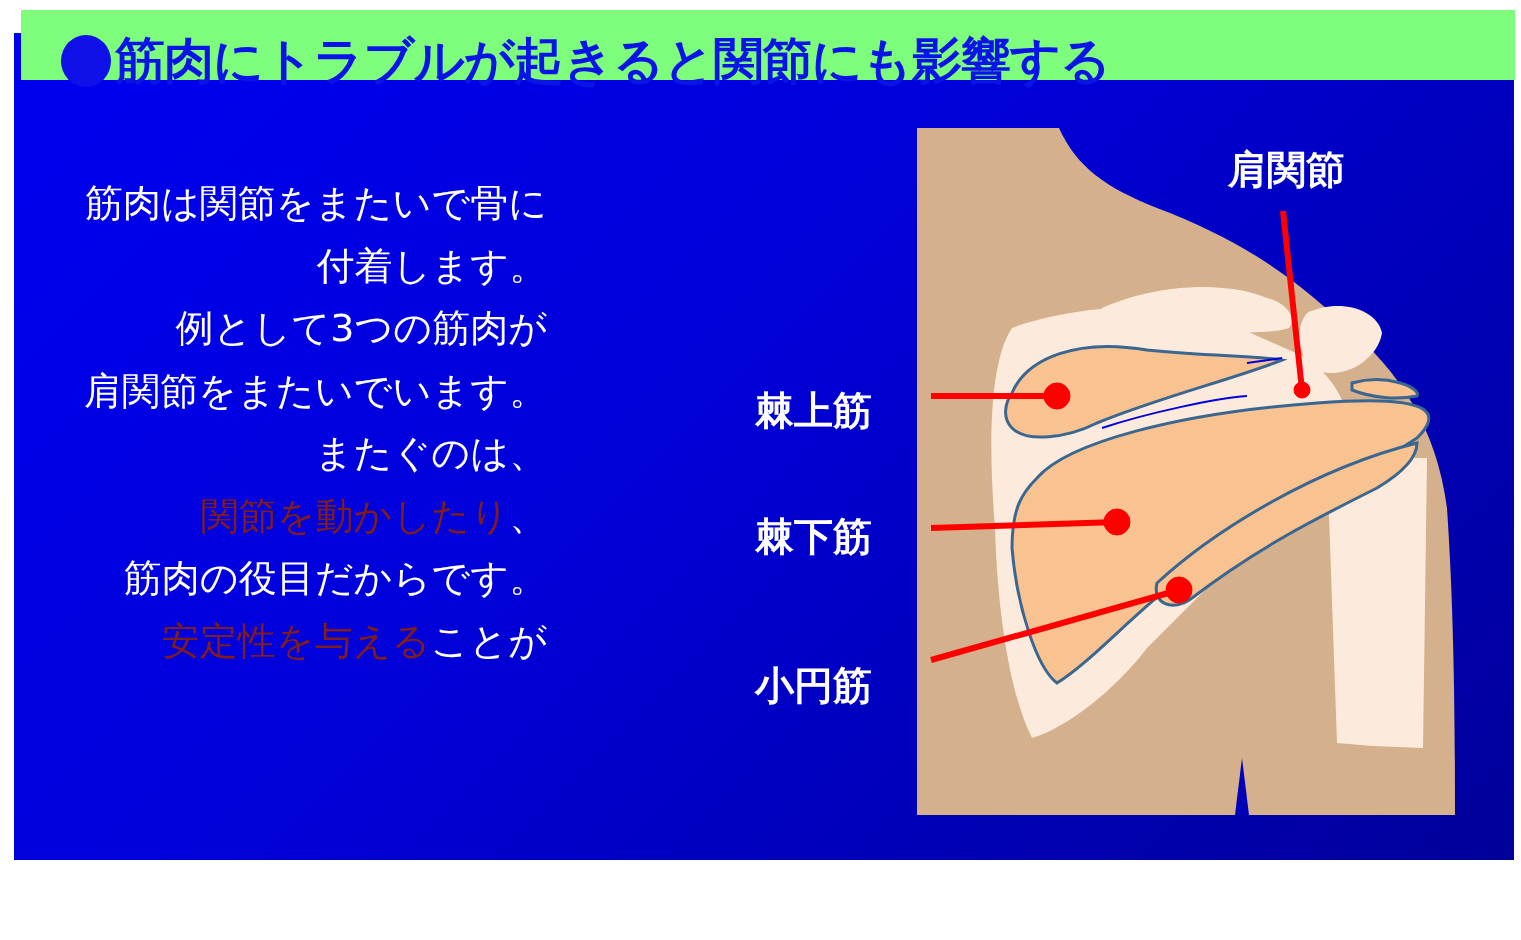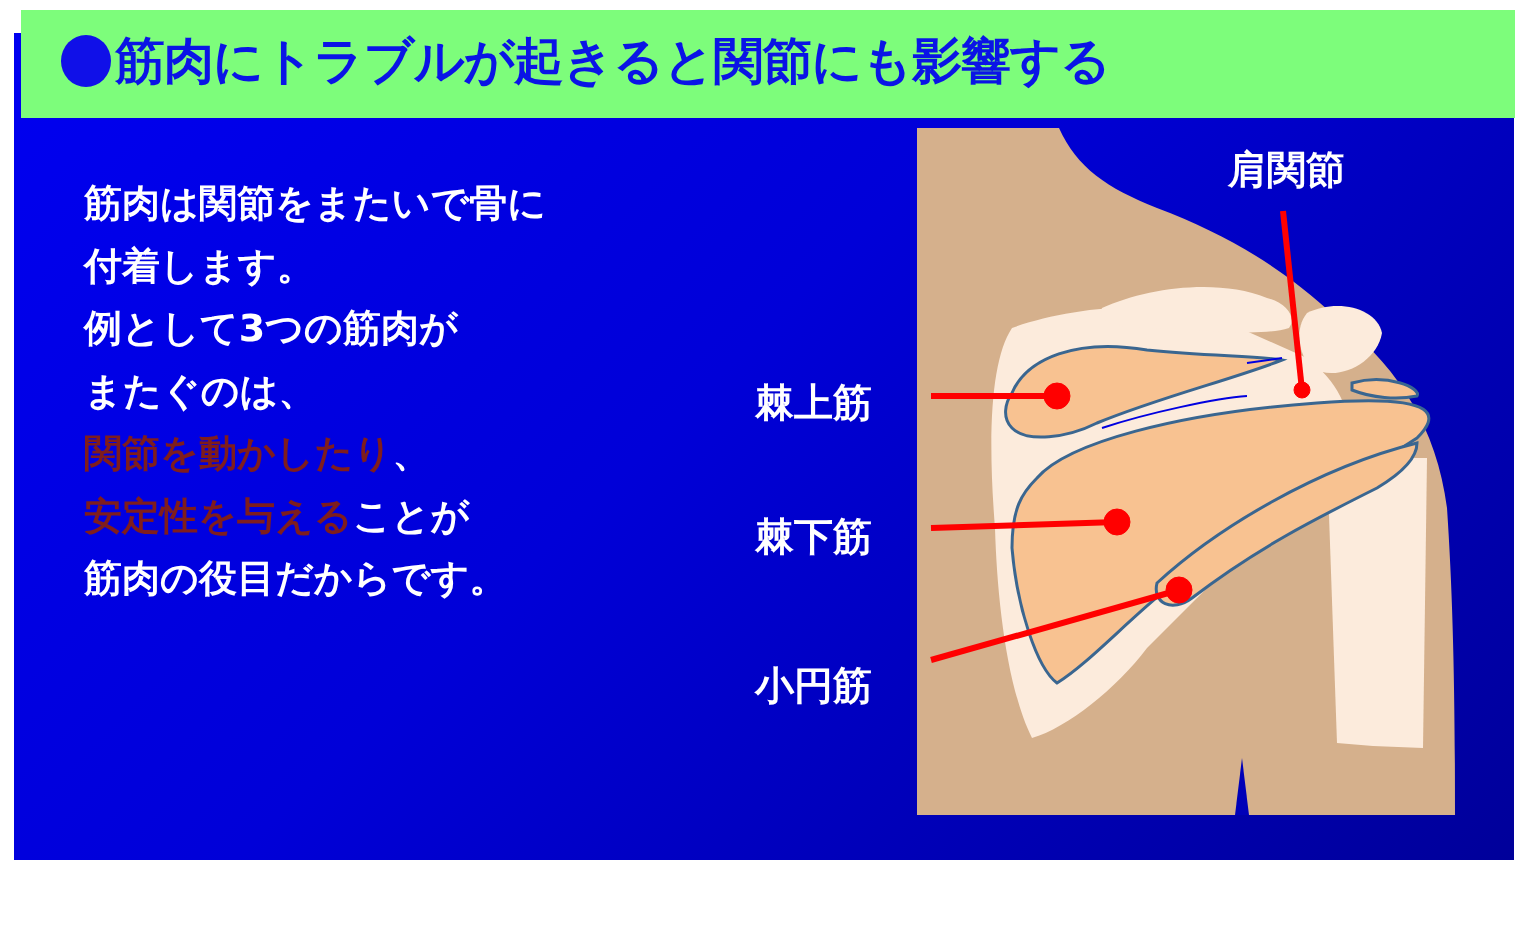--- a/index.html
+++ b/index.html
@@ -1,55 +1,56 @@
 <!DOCTYPE html>
 <html><head>
 <meta charset="utf-8">
 <style>
   html, body { margin: 0; padding: 0; background: #ffffff; }
   body { width: 1521px; height: 940px; position: relative; overflow: hidden;
          font-family: "DejaVu Sans", "Liberation Sans", sans-serif; }
   .slide { position: absolute; left: 14px; top: 33px; width: 1500px; height: 827px;
            background: linear-gradient(135deg, #0000f0 0%, #0000d8 45%, #0000b0 80%, #00009a 100%); }
-  .title-bar { position: absolute; left: 21px; top: 10px; width: 1494px; height: 108px;
+  .title-bar { position: absolute; left: 21px; top: 10px; width: 1494px; height: 70px;
                background: #7dfd7b; }
   .title-text { position: absolute; left: 40px; top: 14px; font-size: 50px; font-weight: bold;
                 color: #0a14e6; letter-spacing: -1px; white-space: nowrap; line-height: 86px; top: 8px; }
   .title-bullet { display: inline-block; width: 50px; height: 52px; border-radius: 50%;
                   background: #1010e8; vertical-align: middle; margin-right: 4px; position: relative; top: -4px; }
   .body-text { position: absolute; left: 84px; top: 172px; color: #ffffff; font-size: 38px;
-               font-weight: bold; line-height: 62.5px; white-space: nowrap; }
+               font-weight: normal; line-height: 62.5px; white-space: nowrap; text-align: right; }
   .body-text .line { display: block; height: 62.5px; }
   .hl { color: #7f1d1d; }
   .diagram { position: absolute; left: 917px; top: 128px; width: 538px; height: 687px; }
   .label { position: absolute; color: #ffffff; font-size: 39px; font-weight: bold; white-space: nowrap; }
   .label-joint { left: 1228px; top: 143px; }
-  .label-supra { left: 755px; top: 376px; text-align: center; }
+  .label-supra { left: 755px; top: 384px; text-align: center; }
   .label-infra { left: 755px; top: 510px; text-align: center; }
   .label-minor { left: 755px; top: 659px; }
 </style>
 </head>
 <body>
 
 <div class="slide"></div>
 
 <div class="title-bar">
   <div class="title-text">
     <span class="title-bullet"></span><span>筋肉にトラブルが起きると関節にも影響する</span>
   </div>
 </div>
 
 <div class="body-text">
   <span class="line">筋肉は関節をまたいで骨に</span>
   <span class="line">付着します。</span>
   <span class="line">例として3つの筋肉が</span>
+  <span class="line">肩関節をまたいでいます。</span>
   <span class="line">またぐのは、</span>
   <span class="line"><span class="hl">関節を動かしたり</span><span>、</span></span>
+  <span class="line">筋肉の役目だからです。</span>
   <span class="line"><span class="hl">安定性を与える</span><span>ことが</span></span>
-  <span class="line">筋肉の役目だからです。</span>
 </div>
 
 <svg class="diagram" viewBox="0 0 538 687" width="538" height="687" xmlns="http://www.w3.org/2000/svg">
 
   <path d="M0,0 L142,0 C160,40 190,60 240,80 C320,110 380,150 430,200 C480,240 520,300 530,380 C536,470 538,560 538,687 L0,687 Z" fill="#d5b08c"></path>
 
   <path d="M318,687 L325,630 L332,687 Z" fill="#0000b8"></path>
 
   <path d="M95,200 C150,180 240,170 300,190 L390,230 C430,260 440,300 430,340 C410,370 330,420 280,470 L230,520 C200,560 150,600 115,610 C90,560 80,470 78,400 C70,300 75,230 95,200 Z" fill="#fcebdc"></path>
 

